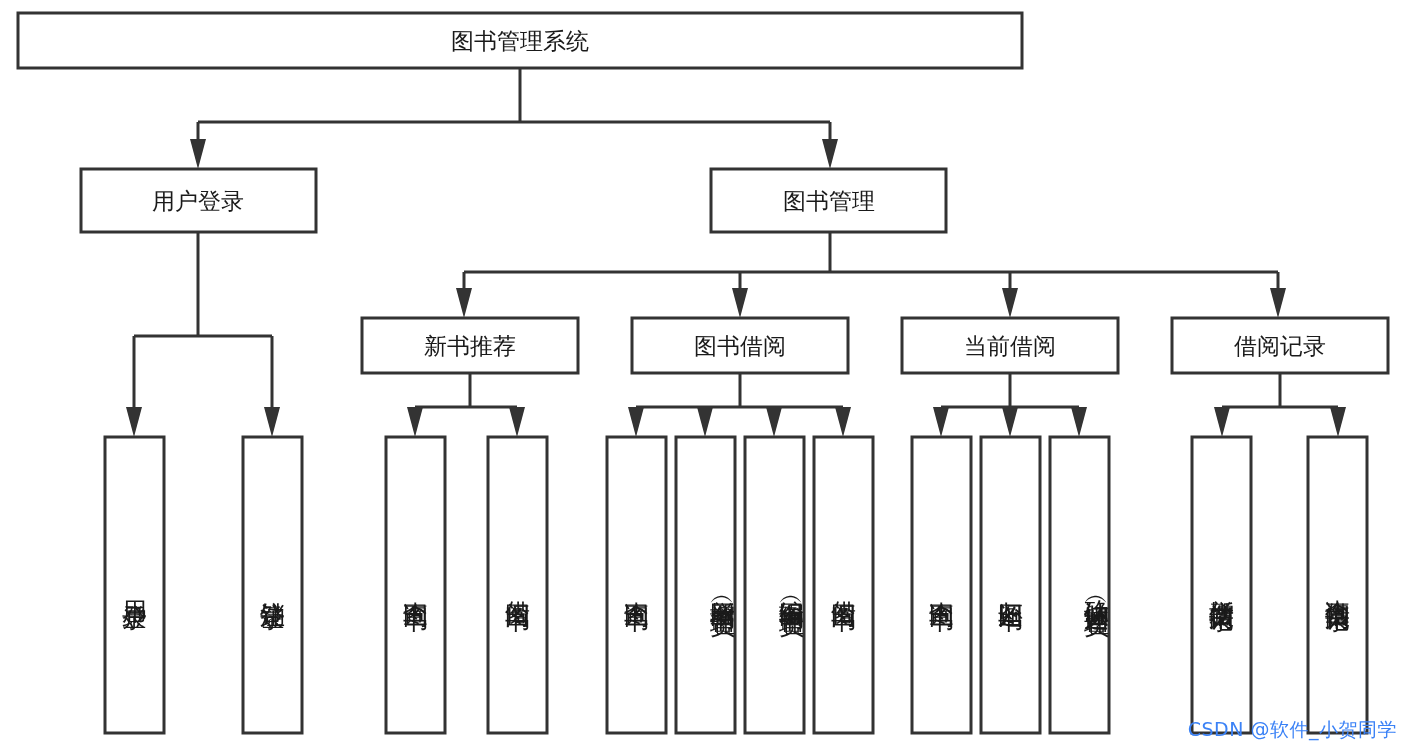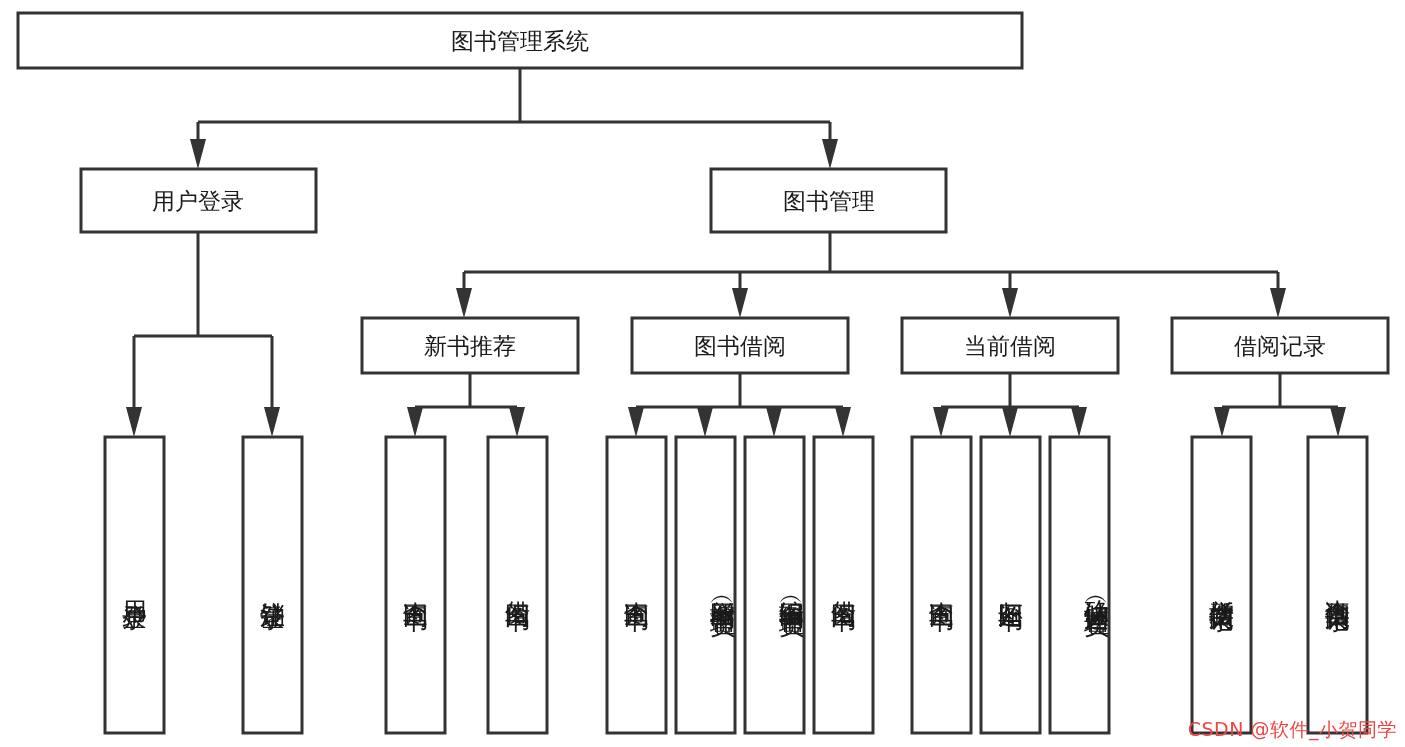--- a/index.html
+++ b/index.html
@@ -61,21 +61,21 @@
     justify-content: center;
     white-space: nowrap;
     pointer-events: none;
   }
   .watermark {
     position: absolute;
     right: 8px;
     bottom: 4px;
     font-family: "DejaVu Sans", "Liberation Sans", sans-serif;
     font-size: 19px;
-    color: #ef4444;
+    color: #3b82f6;
     white-space: nowrap;
     letter-spacing: 0.5px;
   }
 </style>
 </head>
 <body>
 
 <div id="diagram-root">
 
   <svg class="layer" viewBox="0 0 1405 747">

